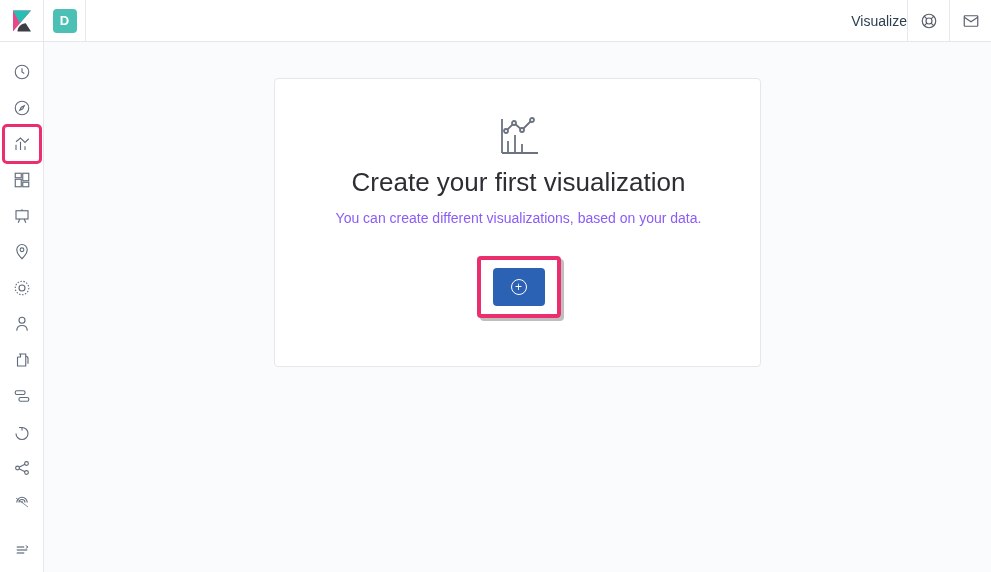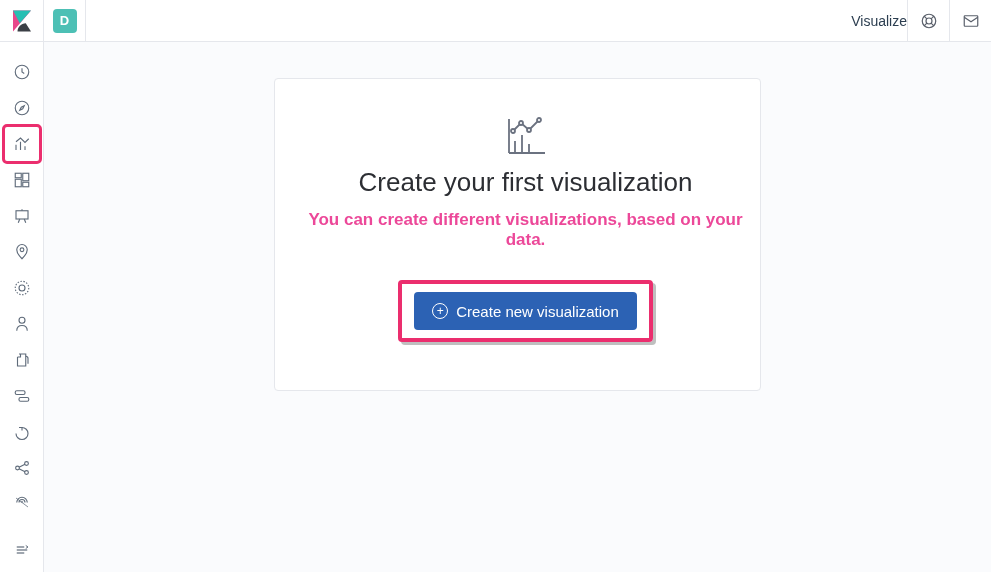--- a/index.html
+++ b/index.html
@@ -116,41 +116,40 @@
       bottom: 0;
       display: flex;
       justify-content: center;
       padding-top: 36px;
     }
     .card {
       width: 487px;
       background: #fff;
       border: 1px solid #e5e7ec;
       border-radius: 4px;
-      padding: 38px 14px 48px 30px;
+      padding: 38px 28px 48px 30px;
       text-align: center;
       height: fit-content;
     }
     .card-icon {
       display: flex;
       justify-content: center;
       margin-bottom: 12px;
       color: #6b7280;
     }
     .card-title {
       font-size: 26px;
       font-weight: 400;
       color: #2c2e33;
       margin-bottom: 12px;
     }
     .card-subtitle {
-      font-size: 17px;
-      color: #ec4899;
+      font-size: 14px;
+      color: #8b5cf6;
       margin-bottom: 30px;
-      font-weight: bold;
     }
     .primary-btn-wrap {
       display:inline-block;
       padding: 8px 12px;
       border: 4px solid #eb2e6e;
       border-radius: 4px;
       box-shadow: 3px 3px 0 rgba(0,0,0,0.25);
     }
     .primary-btn {
       background: #2c62b4;
@@ -330,17 +329,16 @@
         <circle cx="16" cy="6" r="2" fill="#fff"></circle>
         <circle cx="24" cy="13" r="2" fill="#fff"></circle>
         <circle cx="34" cy="3" r="2" fill="#fff"></circle>
       </svg>
     </div>
     <h1 class="card-title">Create your first visualization</h1>
     <p class="card-subtitle">You can create different visualizations, based on your data.</p>
     <div class="primary-btn-wrap">
       <button class="primary-btn">
         <span class="plus">+</span>
-        <span>Create new visualization</span>
       </button>
     </div>
   </div>
 </div>
 
 </body></html>

